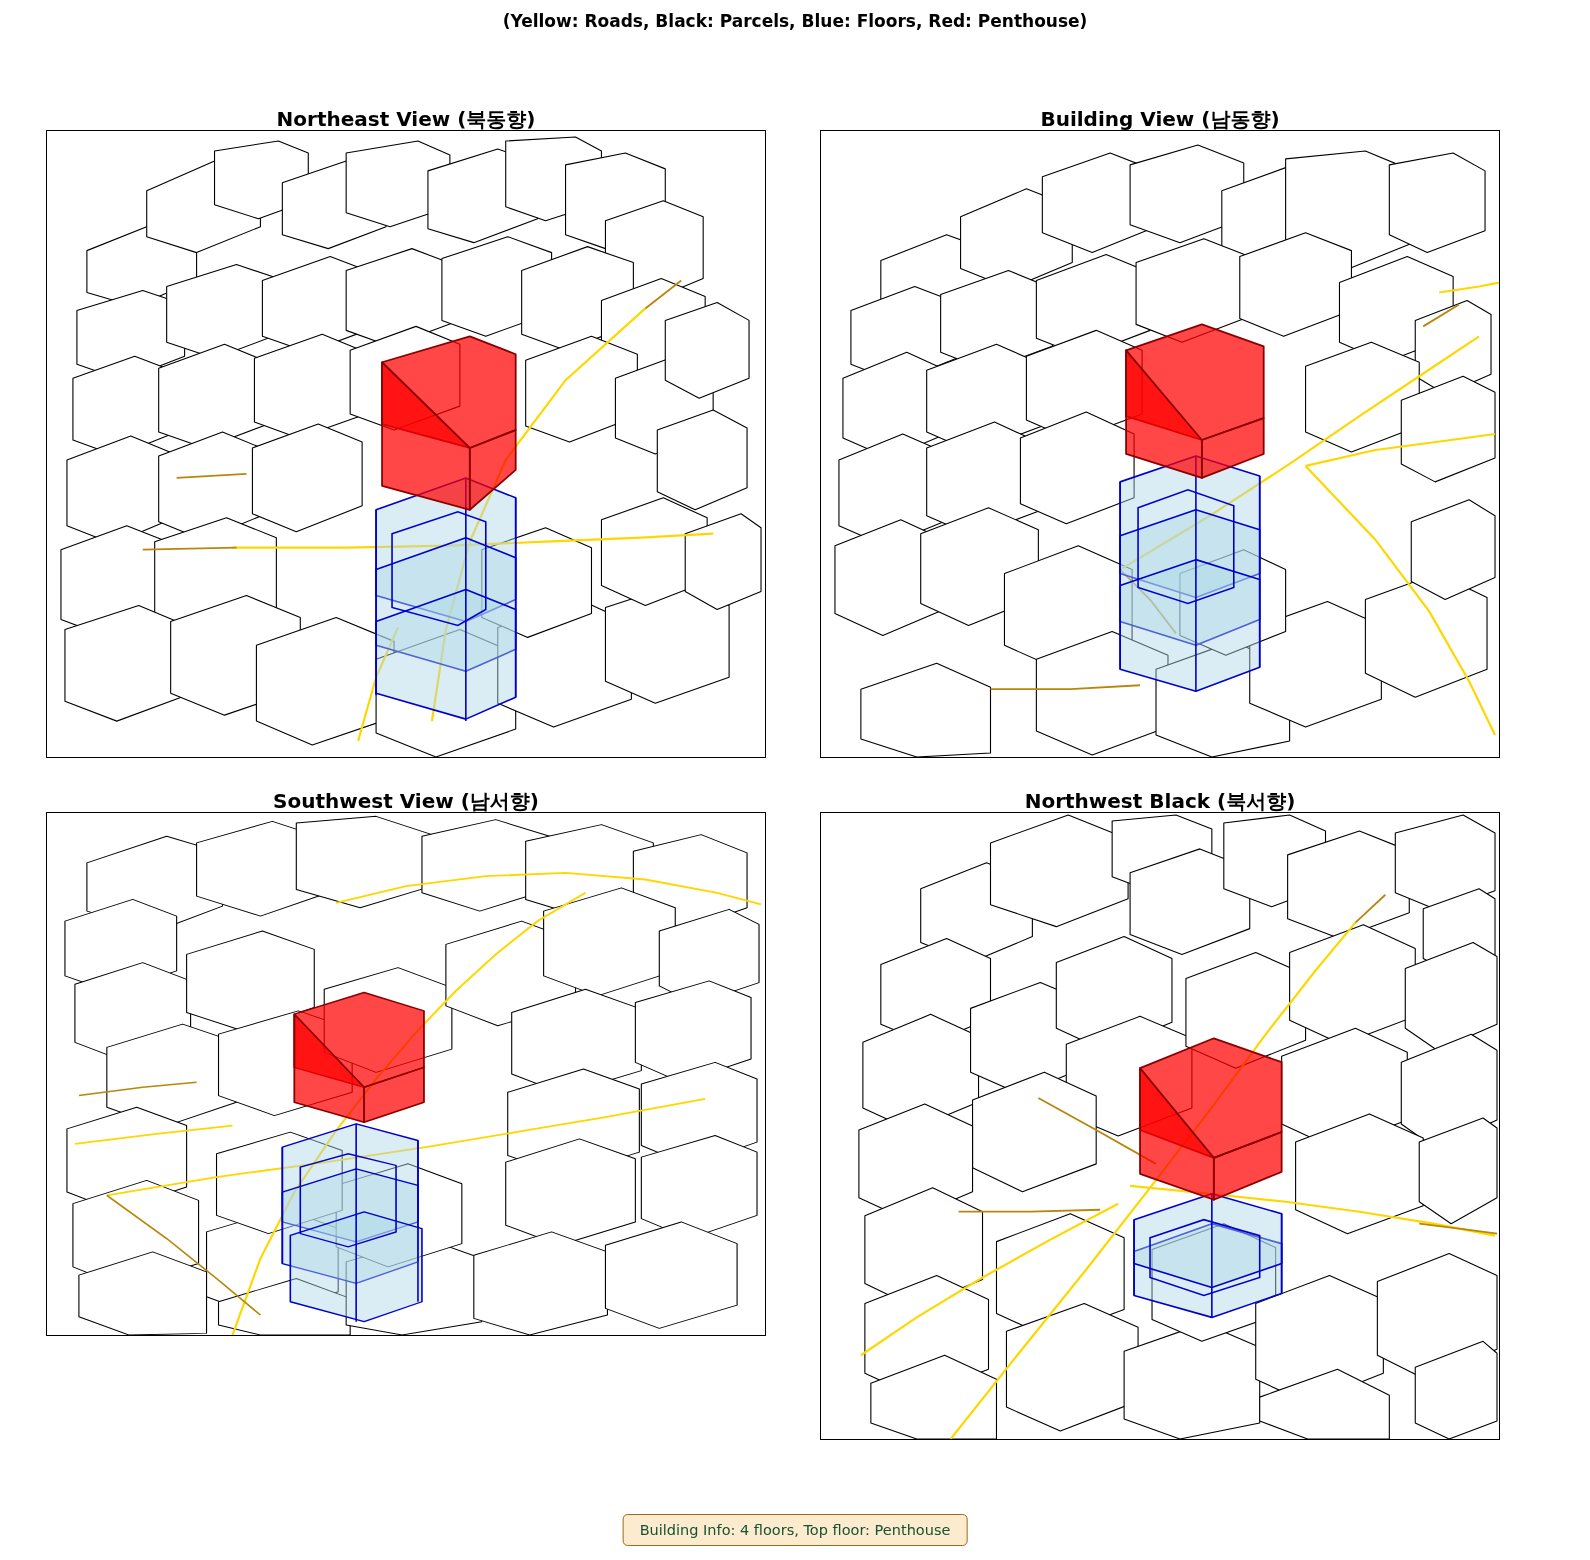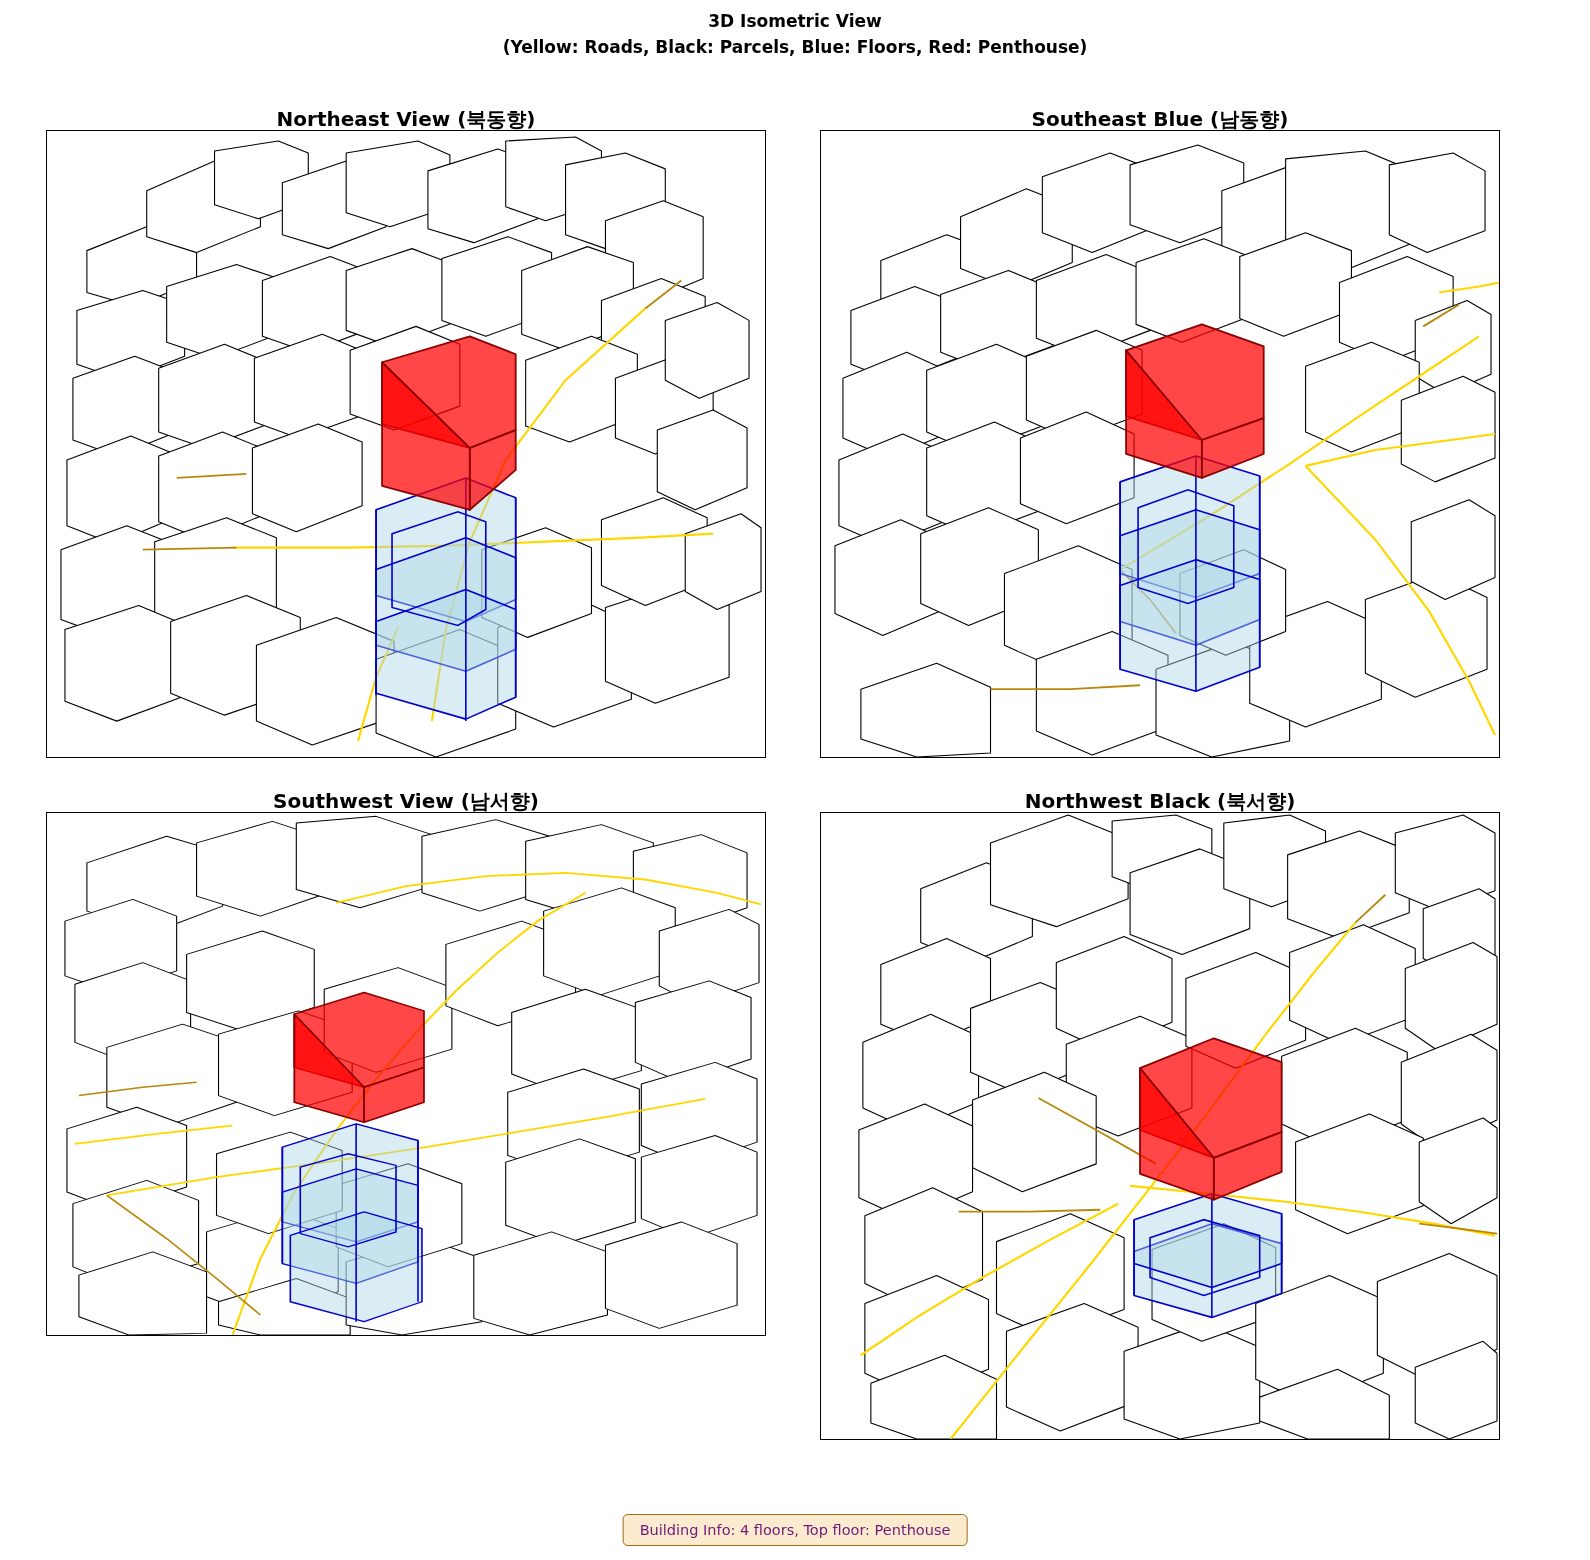--- a/index.html
+++ b/index.html
@@ -74,31 +74,30 @@
   .footer-box {
     position: absolute;
     left: 50%;
     transform: translateX(-50%);
     bottom: 14px;
     background: #fdebd0;
     border: 1.2px solid #9c6b12;
     border-radius: 5px;
     padding: 7px 16px;
     font-size: 14.5px;
-    color: #701a75;
+    color: #14532d;
     white-space: nowrap;
   }
 </style>
 </head>
 <body>
 
 <div class="figure">
 
   <div class="suptitle">
-    <div>3D Isometric View</div>
     <div>(Yellow: Roads, Black: Parcels, Blue: Floors, Red: Penthouse)</div>
   </div>
 
   <div class="panel" style="left:46px; top:130px; width:720px; height:628px;">
     <div class="panel-title">Northeast View (북동향)</div>
     <div class="axes">
       <div class="scene">
         <svg viewBox="0 0 720 628" preserveAspectRatio="none">
           <g stroke="#000" fill="#fff" stroke-width="1.1" stroke-linejoin="round">
 
@@ -183,21 +182,21 @@
       <div class="tick-x" style="left:0%"></div>
       <div class="tick-x" style="left:20%"></div>
       <div class="tick-x" style="left:40%"></div>
       <div class="tick-x" style="left:60%"></div>
       <div class="tick-x" style="left:80%"></div>
       <div class="tick-x" style="left:100%"></div>
     </div>
   </div>
 
   <div class="panel" style="left:820px; top:130px; width:680px; height:628px;">
-    <div class="panel-title">Southeast Blue (남동향)</div>
+    <div class="panel-title">Building View (남동향)</div>
     <div class="axes">
       <div class="scene">
         <svg viewBox="0 0 680 628" preserveAspectRatio="none">
           <g stroke="#000" fill="#fff" stroke-width="1.1" stroke-linejoin="round">
             <path d="M60,130 L126,104 L170,120 L170,176 L110,200 L60,182 Z"></path>
             <path d="M140,86 L206,58 L252,76 L252,132 L190,158 L140,138 Z"></path>
             <path d="M222,46 L290,22 L336,40 L336,96 L272,122 L222,102 Z"></path>
             <path d="M310,34 L378,14 L424,32 L424,88 L360,112 L310,94 Z"></path>
             <path d="M402,60 L468,36 L514,54 L514,112 L450,138 L402,120 Z"></path>
             <path d="M466,28 L546,20 L594,40 L594,112 L520,142 L466,120 Z"></path>

